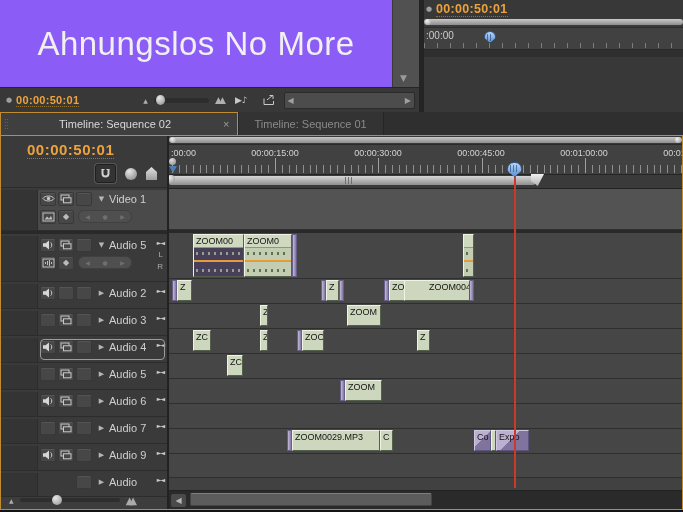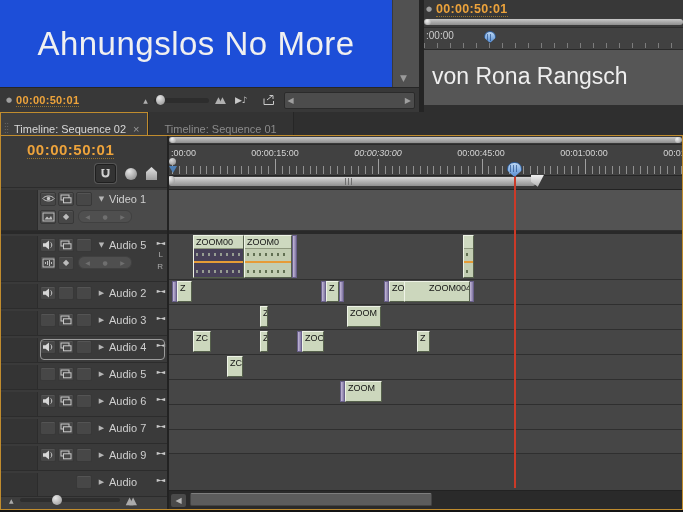--- a/index.html
+++ b/index.html
@@ -4,21 +4,21 @@
 <style>
   html,body{margin:0;padding:0;background:#141414;}
   .app{position:relative;width:683px;height:512px;background:#202020;font-family:"Liberation Sans",sans-serif;overflow:hidden;}
 
   
   .monitors{display:flex;height:112px;}
   .monL{width:419px;display:flex;flex-direction:column;background:#373737;}
   .monDiv{width:5px;background:#242424;}
   .monR{flex:1;display:flex;flex-direction:column;background:#383838;}
   .vidRow{height:88px;display:flex;}
-  .vidArea{flex:1;background:#1d4ed8;position:relative;display:flex;align-items:center;justify-content:center;text-align:right;}
+  .vidArea{flex:1;background:#8b5cf6;position:relative;display:flex;align-items:center;justify-content:center;text-align:right;}
   .vidTitle{font-size:33px;color:#f0f0f0;letter-spacing:.5px;white-space:nowrap;}
   .vscroll{width:26px;background:#515151;border-left:1px solid #3a3a3a;position:relative;}
   .varrow{position:absolute;bottom:4px;left:7px;font-size:9px;color:#9a9a9a;font-family:"DejaVu Sans",sans-serif;}
   .monBar{height:24px;background:#383838;border-top:1px solid #262626;display:flex;align-items:center;padding:0 4px;}
   .mdot{color:#9f9f9f;font-size:7px;margin:0 4px 0 2px;font-family:"DejaVu Sans",sans-serif;}
   .monTc{color:#eda33b;font-weight:bold;font-size:11px;border-bottom:1px dotted #97742c;letter-spacing:.3px;}
   .monTc.big{font-size:12.5px;}
   .zo{font-size:6px;color:#b0b0b0;margin-left:64px;font-family:"DejaVu Sans",sans-serif;}
   .zslider{width:58px;height:5px;background:#2d2d2d;border-radius:3px;margin:0 6px;position:relative;}
   .zknob{position:absolute;left:2px;top:-3px;width:9px;height:10px;border-radius:50%;background:radial-gradient(circle at 35% 30%,#e8e8e8,#8a8a8a);}
@@ -35,21 +35,21 @@
   .vbBall.l{left:1px}.vbBall.r{right:1px}
   .pmRuler{height:21px;background:#414141;border-bottom:1px solid #2a2a2a;position:relative;}
   .pmRlabel{position:absolute;left:2px;top:2px;font-size:10px;color:#cdcdcd;}
   .pmTicks{position:absolute;left:0;right:0;bottom:1px;height:5px;background:repeating-linear-gradient(90deg,#7d7d7d 0 1px,transparent 1px 13px);}
   .pmVideo{flex:1;background:#565656;position:relative;}
   .pmTitle{position:absolute;left:8px;top:13px;font-size:23px;color:#efefef;white-space:nowrap;}
   .pmFoot{height:7px;background:#2f2f2f;}
 
   
   .tabbar{height:23px;background:#2f2f2f;display:flex;position:relative;z-index:3;}
-  .tab{display:flex;align-items:flex-end;font-size:11px;box-sizing:border-box;height:23px;}
+  .tab{display:flex;align-items:center;font-size:11px;box-sizing:border-box;height:23px;gap:45px;}
   .tab.active{background:#3f3f3f;border:1px solid #c08c2e;border-bottom:none;color:#d8d8d8;padding:0 7px 0 3px;margin-bottom:-1px;}
   .tab.inactive{background:#333333;color:#8b8b8b;padding:0 16px;border-right:1px solid #262626;border-left:1px solid #262626;}
   .grip{width:5px;height:13px;margin-right:5px;background-image:radial-gradient(#6e6e6e 36%,transparent 40%);background-size:2.5px 3px;}
   .tclose{margin-left:7px;color:#9a9a9a;font-size:11px;}
   .panel{height:375px;box-sizing:border-box;border:1px solid #c08c2e;background:#3a3a3a;display:flex;position:relative;}
   .hcol{width:166px;background:#3a3a3a;border-right:2px solid #222;display:flex;flex-direction:column;}
   .ccol{flex:1;position:relative;overflow:hidden;background:#414141;display:flex;flex-direction:column;}
 
   
   .tlToolbar{height:52px;position:relative;border-bottom:1px solid #2c2c2c;box-sizing:border-box;}
@@ -177,23 +177,20 @@
       </div>
       <div class="pmView">
         <span class="vbBar"></span>
         <span class="vbBall l"></span>
       </div>
       <div class="pmRuler">
         <span class="pmRlabel">:00:00</span>
         <span class="pmTicks"></span>
         <span class="cti small" style="left:60px"></span>
       </div>
-      <div class="pmVideo">
-        <div class="pmTitle">von Rona Rangsch</div>
-      </div>
       <div class="pmFoot"></div>
     </div>
   </div>
 
   <div class="tabbar">
     <div class="tab active">
       <span class="grip"></span>
       <span>Timeline: Sequence 02</span>
       <span class="tclose">×</span>
     </div>
@@ -437,21 +434,21 @@
     <div class="ccol">
       <div class="viewlane">
         <span class="vbBar"></span>
         <span class="vbBall l"></span>
         <span class="vbBall r"></span>
       </div>
       <div class="rlane">
         <div class="rlabels">
             <span class="tick-label" style="left: 2px;">:00:00</span>
             <span class="tick-label" style="left: 106px; transform: translateX(-50%);">00:00:15:00</span>
-            <span class="tick-label" style="left: 209px; transform: translateX(-50%); font-style: italic;">00:00:30:00</span>
+            <span class="tick-label" style="left: 209px; transform: translateX(-50%);">00:00:30:00</span>
             <span class="tick-label" style="left: 312px; transform: translateX(-50%);">00:00:45:00</span>
             <span class="tick-label" style="left: 415px; transform: translateX(-50%);">00:01:00:00</span>
             <span class="tick-label" style="left: 518px; transform: translateX(-50%);">00:01:15:00</span>
           </div>
         <span class="minorTicks"></span>
         <span class="majorTicks"></span>
       </div>
       <div class="wablane">
         <span class="wab" style="width: 366px;">
           <span class="wabGrip" style="left: 176px;"></span>
@@ -530,20 +527,38 @@
               <span class="clabel">ZC</span>
             </div>
           </div>
           <div class="lane r-a">
             <span class="trans" style="left: 171px;"></span>
             <div class="clip" style="left: 176px; width: 37px;">
               <span class="clabel">ZOOM</span>
             </div>
           </div>
           <div class="lane r-a"></div>
+          <div class="lane r-a">
+            <span class="trans" style="left: 118px;"></span>
+            <div class="clip" style="left: 123px; width: 88px;">
+              <span class="clabel">ZOOM0029.MP3</span>
+            </div>
+            <div class="clip" style="left: 211px; width: 13px;">
+              <span class="clabel">C</span>
+            </div>
+            <div class="clip purple" style="left: 305px; width: 17px;">
+              <span class="clabel">Co</span>
+            </div>
+            <div class="clip" style="left: 322px; width: 5px;">
+              <span class="clabel"></span>
+            </div>
+            <div class="clip purple" style="left: 327px; width: 33px;">
+              <span class="clabel">Expo</span>
+            </div>
+          </div>
           <div class="lane r-master"></div>
         </div>
       <div class="cfill"></div>
       <div class="cscroll">
         <span class="harrow2">◀</span>
         <span class="cthumb"></span>
       </div>
       <span class="cti" style="left: 338px;"></span>
       <span class="redline" style="left: 345px;"></span>
       <span class="startBall"></span>

